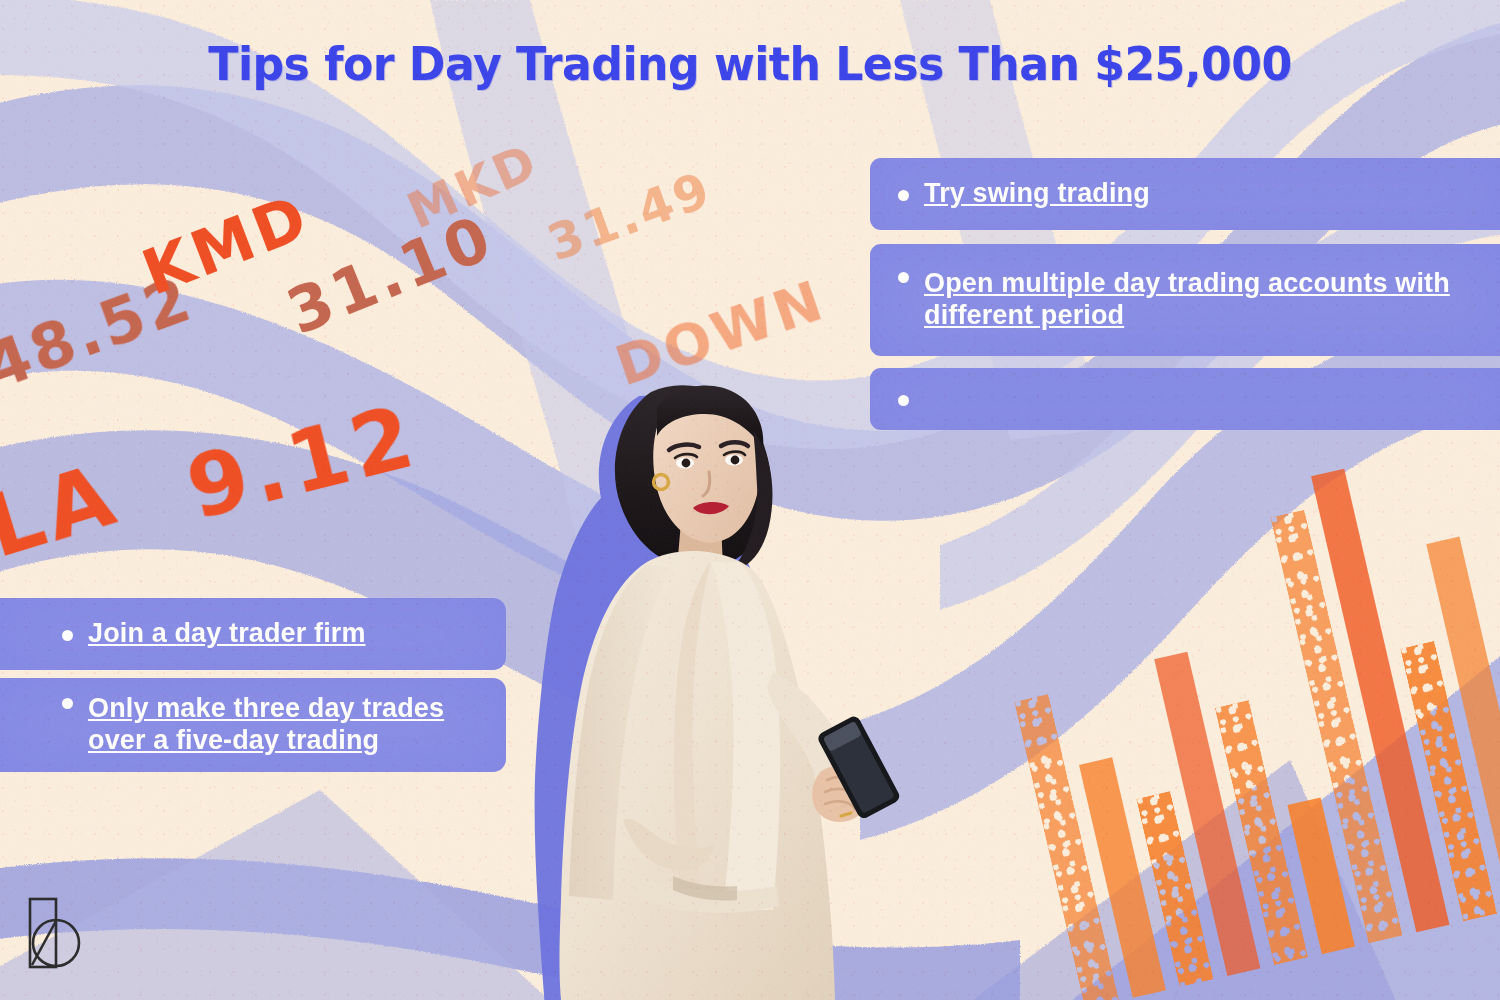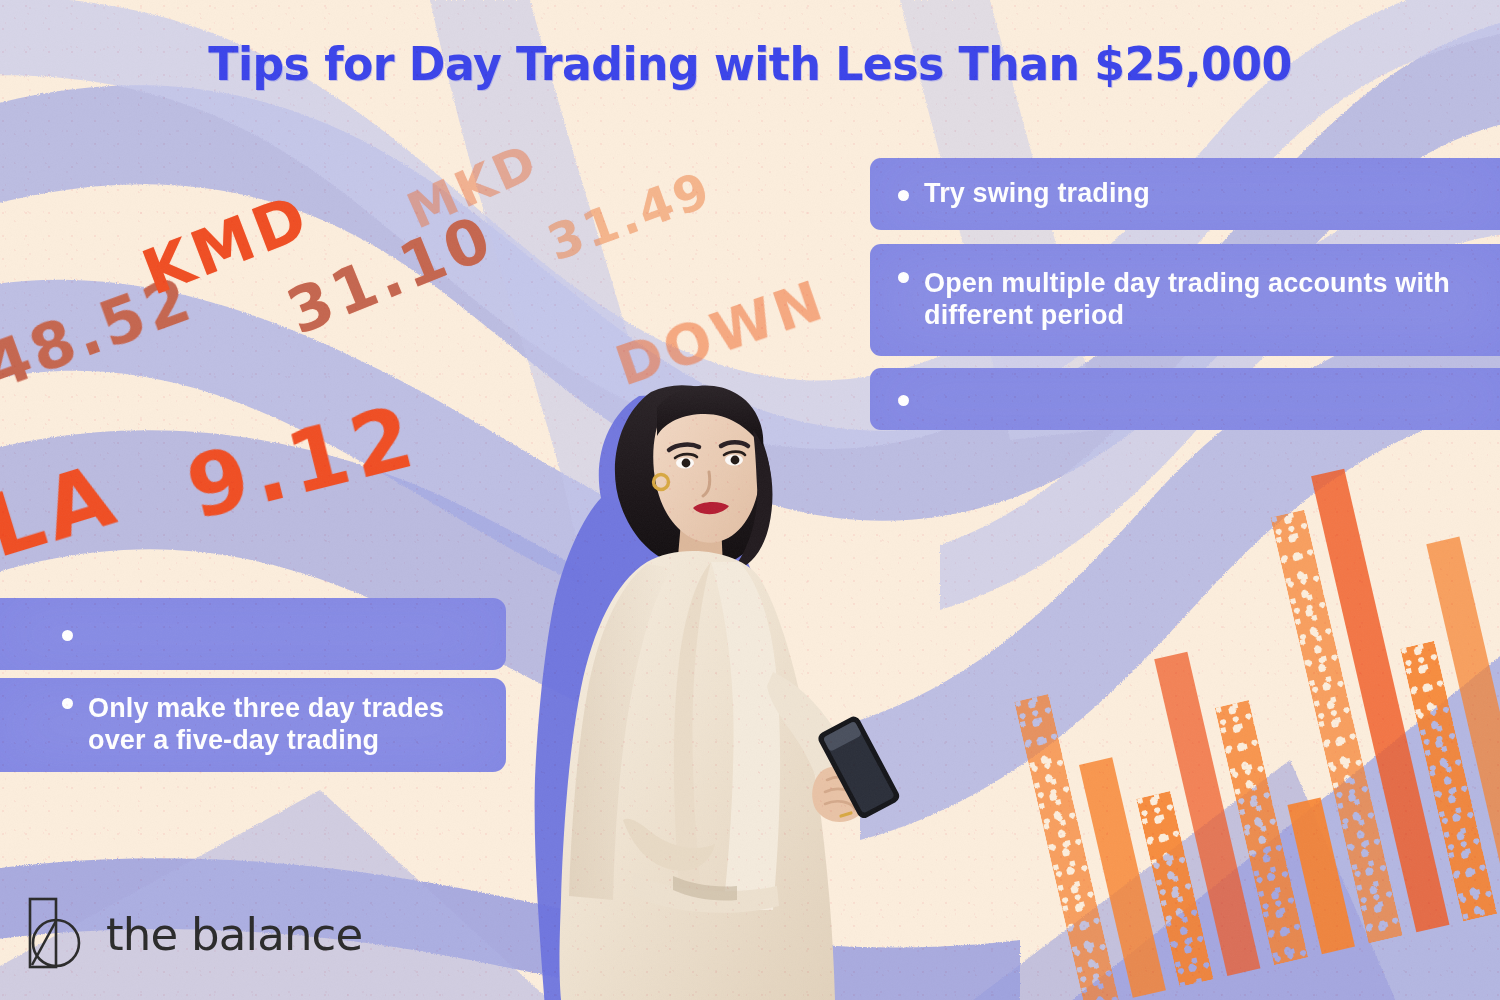--- a/index.html
+++ b/index.html
@@ -99,21 +99,21 @@
   }
   .callout .bullet {
     display:inline-block;
     width:11px; height:11px;
     border-radius:50%;
     background:#fff;
     flex:none;
     margin-right:15px;
     margin-top:2px;
   }
-  .callout .ctext { line-height:1.17; }
+  .callout .ctext { line-height:1.17;text-decoration:underline; }
 
   .callout.right {
     left:870px; width:640px;
     border-radius:11px 0 0 11px;
     padding:0 30px 0 28px;
     font-size:27px;
   }
   .callout.left {
     left:-12px; width:518px;
     border-radius:0 13px 13px 0;
@@ -352,34 +352,34 @@
     <span class="bullet" style="align-self:flex-start;margin-top:28px;"></span>
     <span class="ctext" style="max-width:555px;">Open multiple day trading accounts with different period</span>
   </div>
 
   <div class="callout right" style="top:368px; height:62px;">
     <span class="bullet"></span>
   </div>
 
   <div class="callout left" style="top:598px; height:72px;">
     <span class="bullet"></span>
+    <span class="ctext">Join a day trader firm</span>
   </div>
 
   <div class="callout left" style="top:678px; height:94px;">
     <span class="bullet" style="align-self:flex-start;margin-top:20px;"></span>
     <span class="ctext" style="max-width:412px;">Only make three day trades over a five-day trading</span>
   </div>
 
   <div id="logo">
     <svg width="62" height="76" viewBox="0 0 62 76">
       <rect x="4" y="3" width="26" height="68" fill="none" stroke="#2B2B2B" stroke-width="2.6"></rect>
       <circle cx="30" cy="47" r="23" fill="none" stroke="#2B2B2B" stroke-width="2.6"></circle>
       <line x1="6" y1="69" x2="30" y2="25" stroke="#2B2B2B" stroke-width="2.6"></line>
     </svg>
-    <span class="wordmark">the balance</span>
   </div>
 
   <div class="noise"></div>
   <svg class="grain" width="1500" height="1000">
     <filter id="fg">
       <feTurbulence type="fractalNoise" baseFrequency="0.85" numOctaves="4" seed="11"></feTurbulence>
       <feColorMatrix type="saturate" values="0"></feColorMatrix>
       <feComponentTransfer>
           <feFuncA type="linear" slope="0.16"></feFuncA>
         </feComponentTransfer>

